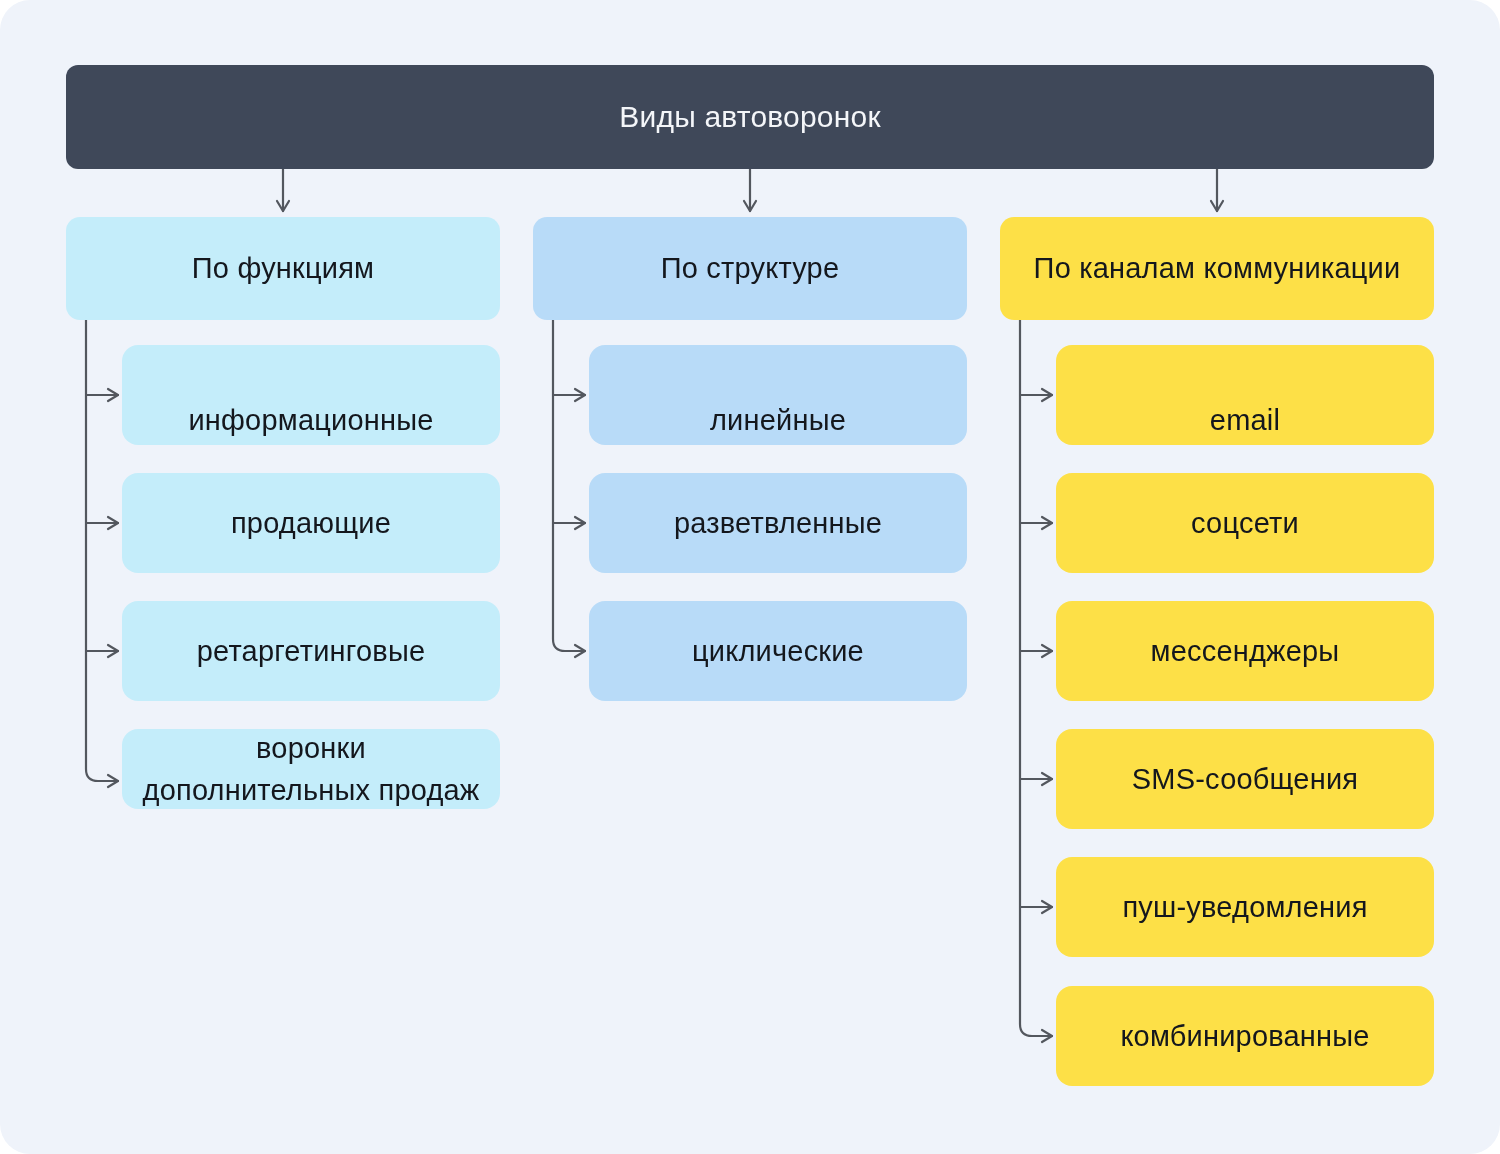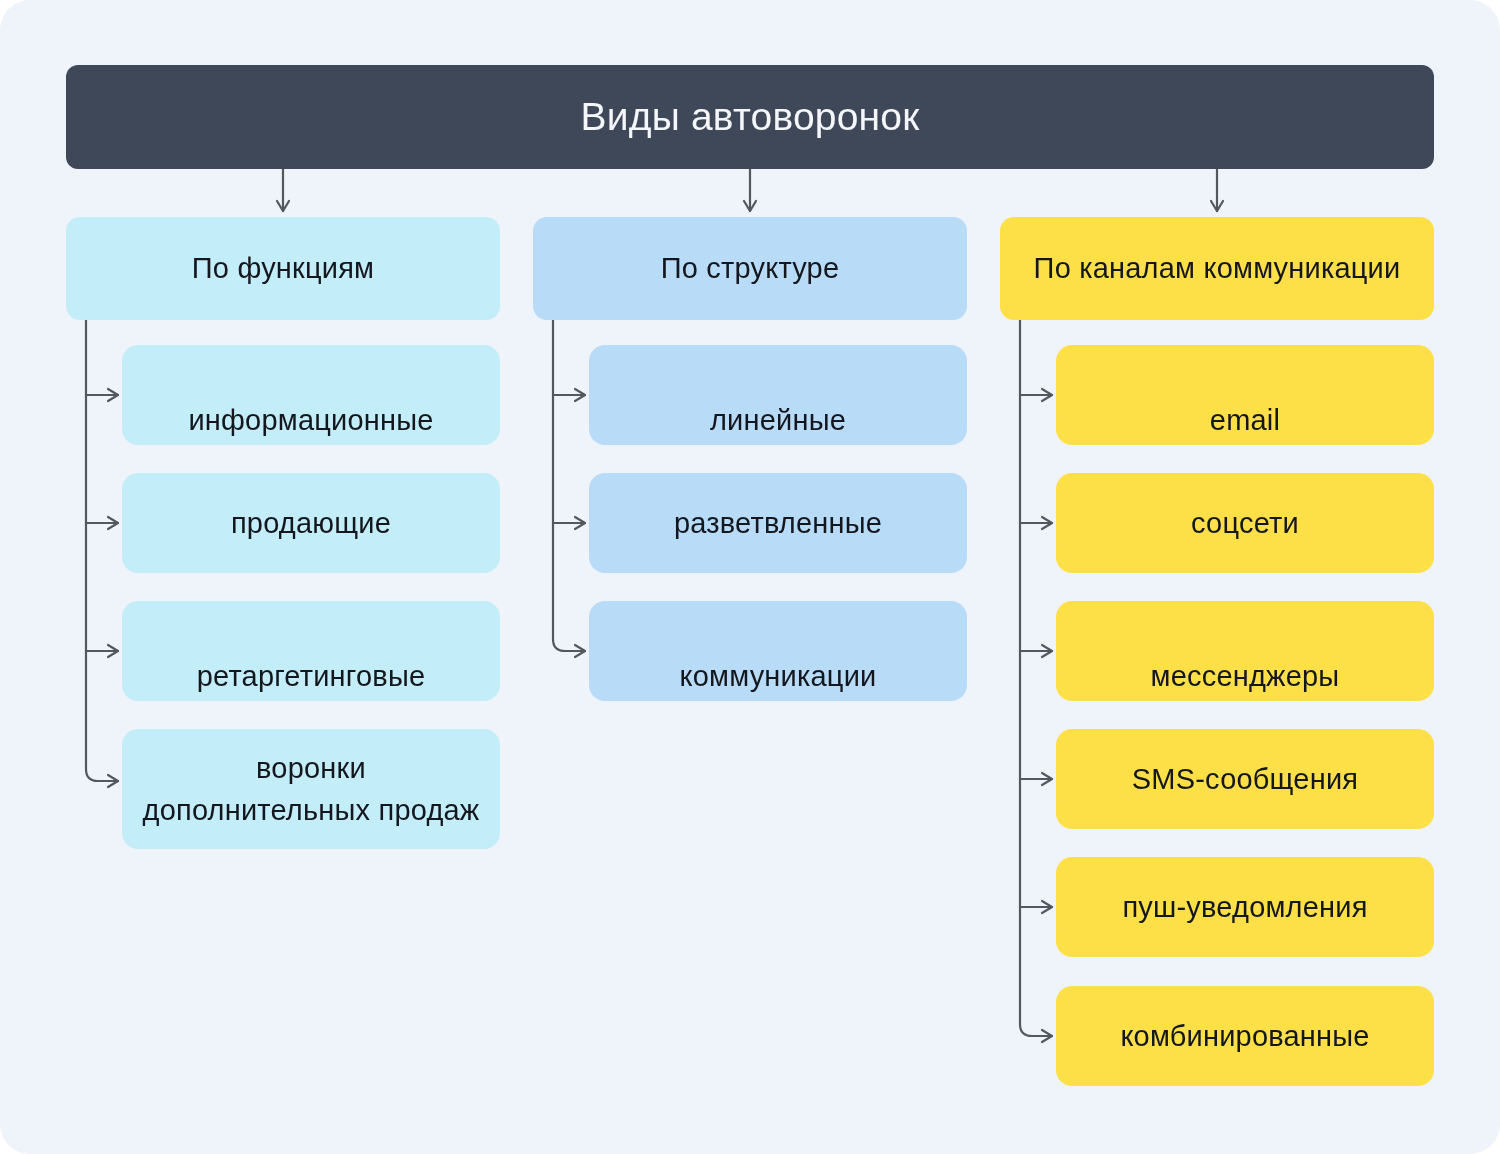--- a/index.html
+++ b/index.html
@@ -44,21 +44,21 @@
     padding: 4px 14px;
   }
   .root-node {
     left: 66px;
     top: 65px;
     width: 1368px;
     height: 104px;
     background: #3f4859;
     border-radius: 12px;
     color: #f4f6f9;
-    font-size: 39px;
+    font-size: 30px;
   }
   .col-header {
     top: 217px;
     width: 434px;
     height: 103px;
     border-radius: 14px;
   }
   .leaf {
     width: 378px;
     height: 100px;
@@ -72,25 +72,25 @@
   .col-header.c1 { left: 66px; }
   .col-header.c2 { left: 533px; justify-content: center; }
   .col-header.c3 { left: 1000px; }
   
   .leaf.c1 { left: 122px; }
   .leaf.c2 { left: 589px; }
   .leaf.c3 { left: 1056px; }
   
   .r0 { top: 345px; align-items: flex-end; }
   .r1 { top: 473px; }
-  .r2 { top: 601px; align-items: flex-end; }
+  .r2 { top: 601px; }
   .r3 { top: 729px; }
   .r4 { top: 857px; }
   .r5 { top: 986px; }
-  .tall { height: 120px; }
+  .tall { height: 80px; }
 </style>
 </head>
 <body>
 
 <div class="page">
   <div class="canvas">
 
     <svg class="connectors" viewBox="0 0 1500 1154" xmlns="http://www.w3.org/2000/svg" aria-hidden="true">
       <defs>
         <marker id="ah" markerWidth="16" markerHeight="16" viewBox="0 0 16 16" refX="13" refY="8" orient="auto" markerUnits="userSpaceOnUse">
@@ -149,21 +149,21 @@
 дополнительных продаж</span>
     </div>
 
     <div class="node leaf c2 r0">
       <span>линейные</span>
     </div>
     <div class="node leaf c2 r1">
       <span>разветвленные</span>
     </div>
     <div class="node leaf c2 r2">
-      <span>коммуникации</span>
+      <span>циклические</span>
     </div>
 
     <div class="node leaf c3 r0">
       <span>email</span>
     </div>
     <div class="node leaf c3 r1">
       <span>соцсети</span>
     </div>
     <div class="node leaf c3 r2">
       <span>мессенджеры</span>

